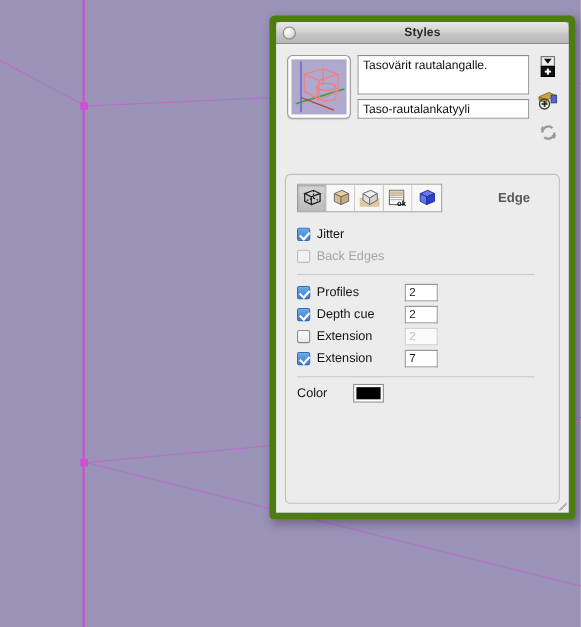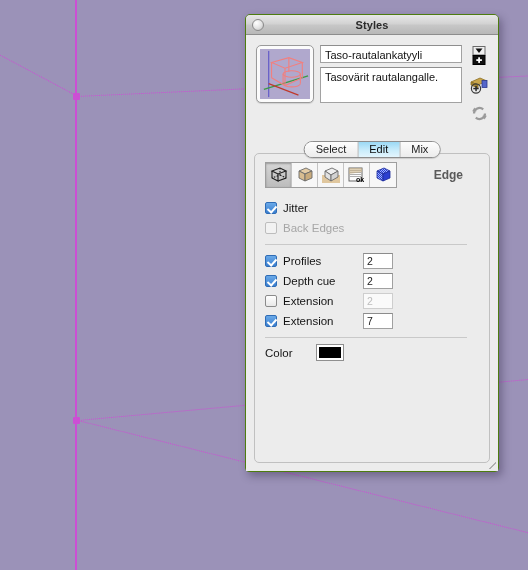--- a/index.html
+++ b/index.html
@@ -32,24 +32,24 @@
     width: 7px; height: 7px;
     background: #cc4fd4;
     border-radius: 1px;
   }
 
   
   #styles-window {
     position: absolute;
     left: 245px;
     top: 14px;
-    width: 254px;
+    width: 278px;
     height: 458px;
     background: #a3a3a3;
-    border: 1px solid #4d7c0f;
+    border: 6px solid #4d7c0f;
     border-radius: 5px 5px 4px 4px;
     box-shadow: 3px 4px 9px rgba(40,30,60,0.38);
     display: flex;
     flex-direction: column;
   }
 
   .titlebar {
     height: 20px;
     flex: 0 0 20px;
     border-radius: 4px 4px 0 0;
@@ -372,22 +372,22 @@
               <ellipse cx="33" cy="26" rx="9" ry="3.4"></ellipse>
               <line x1="24" y1="26" x2="24" y2="36"></line>
               <line x1="42" y1="26" x2="42" y2="36"></line>
               <path d="M24,36 a9,3.4 0 0 0 18,0"></path>
             </g>
           </svg>
         </div>
       </div>
 
       <div class="fields">
+        <div class="txt-field txt-desc">Tasovärit rautalangalle.</div>
         <div class="txt-field txt-name">Taso-rautalankatyyli</div>
-        <div class="txt-field txt-desc">Tasovärit rautalangalle.</div>
       </div>
 
       <div class="side-icons">
 
         <span class="ic">
           <svg width="18" height="20" viewBox="0 0 18 20">
             <rect x="3" y="0.5" width="12" height="8.5" fill="#efefef" stroke="#6b6b6b"></rect>
             <polygon points="5.5,2.5 12.5,2.5 9,7" fill="#111"></polygon>
             <rect x="3" y="9.5" width="12" height="9" fill="#111" stroke="#000"></rect>
             <rect x="8.2" y="11.3" width="1.8" height="5.6" fill="#fff"></rect>
@@ -412,27 +412,20 @@
               <path d="M15,9.5 a5.5,5.5 0 0 1 -9.2,4.1"></path>
               <path d="M4,9.5 a5.5,5.5 0 0 1 9.2,-4.1"></path>
             </g>
             <polygon points="2.2,7.2 6.6,7.2 4.4,3.4" fill="#9a9a9a"></polygon>
             <polygon points="12.4,11.8 16.8,11.8 14.6,15.6" fill="#9a9a9a"></polygon>
           </svg>
         </span>
       </div>
     </div>
 
-    <div class="tabbar-wrap">
-      <div class="tabbar">
-        <div class="tab">Select</div>
-        <div class="tab active">Edit</div>
-        <div class="tab">Mix</div>
-      </div>
-    </div>
 
     <div class="group-panel">
 
       <div class="icon-toolbar-row">
         <div class="icon-toolbar">
 
           <div class="tool-btn active">
             <svg width="20" height="18" viewBox="0 0 20 18" fill="none" stroke="#1c1c1c" stroke-width="1.1">
               <polygon points="3,5 11,2 17,5 9,8"></polygon>
               <path d="M3,5 L3,12 L9,15 L9,8"></path>

